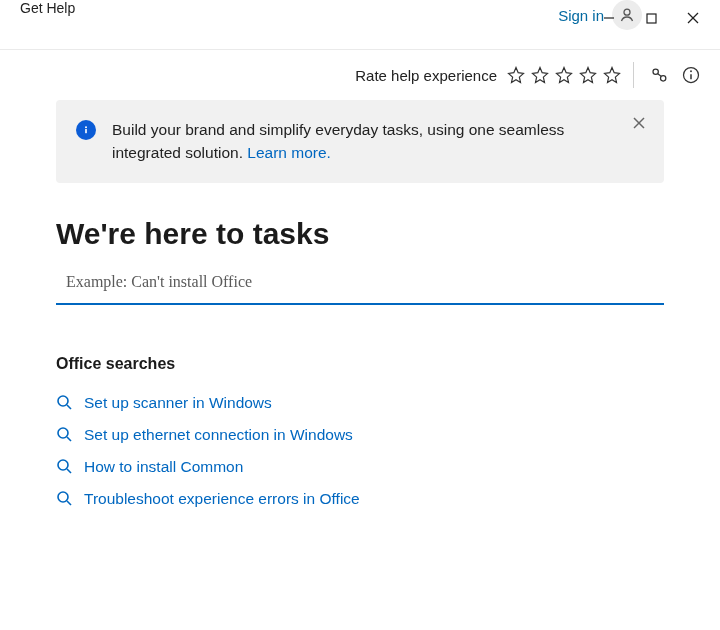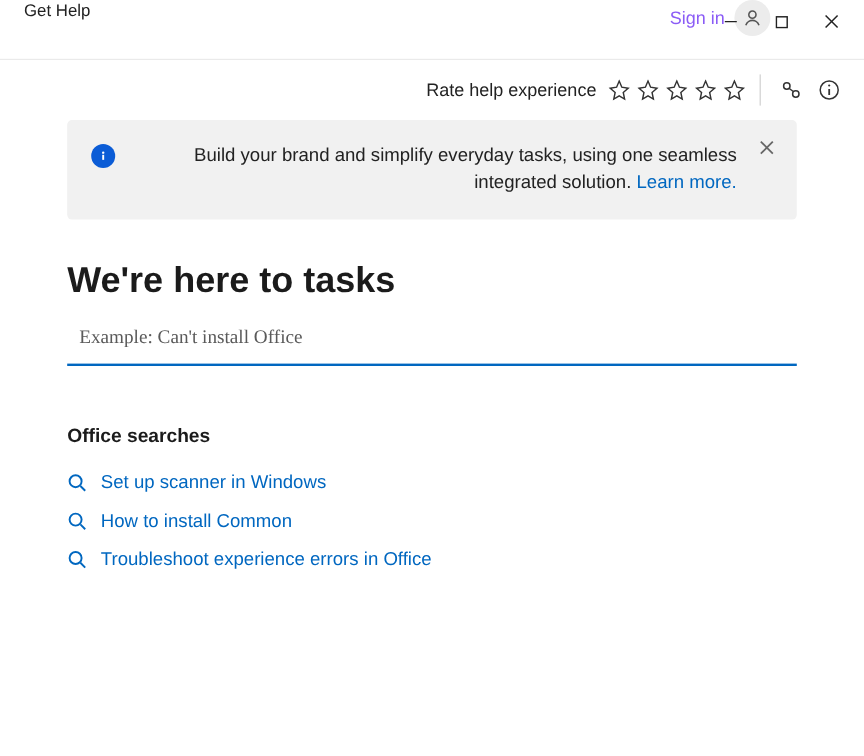--- a/index.html
+++ b/index.html
@@ -22,21 +22,21 @@
       font-size: 14px;
       color: #222;
     }
     .titlebar-spacer { flex: 1; }
     .signin-wrap {
       display: flex;
       align-items: center;
       gap: 8px;
       margin-right: 70px;
     }
-    .signin-text { font-size: 15px; color: #8b5cf6; }
+    .signin-text { font-size: 15px; color: #0369a1; }
     .avatar-circle {
       width: 30px; height: 30px;
       border-radius: 50%;
       background: #ececec;
       display: flex; align-items: center; justify-content: center;
     }
     .win-controls {
       display: flex;
       gap: 0;
       position: absolute;
@@ -62,21 +62,20 @@
     .tool-icon { width: 26px; height:26px; display:flex; align-items:center; justify-content:center; }
     .content { padding: 0 56px; }
     .banner {
       background: #f1f1f1;
       border-radius: 4px;
       padding: 18px 50px 18px 20px;
       display: flex;
       gap: 16px;
       position: relative;
       margin-bottom: 34px;
-      text-align: right;
     }
     .banner-info {
       width: 20px; height: 20px; flex: 0 0 20px;
       border-radius: 50%;
       background: #0b5cd6;
       display:flex; align-items:center; justify-content:center;
       margin-top: 2px;
     }
     .banner-text { font-size: 15.5px; line-height: 1.5; color: #222; }
     .banner-link { color: #0067c0; cursor: pointer; }
@@ -228,20 +227,29 @@
         </span>
       <span class="common-link">Set up scanner in Windows</span>
     </li>
     <li class="common-item">
       <span class="search-ico">
           <svg width="16" height="16" viewBox="0 0 16 16">
             <circle cx="7" cy="7" r="5" fill="none" stroke="#0067c0" stroke-width="1.6"></circle>
             <line x1="11" y1="11" x2="15" y2="15" stroke="#0067c0" stroke-width="1.6"></line>
           </svg>
         </span>
+      <span class="common-link">Set up ethernet connection in Windows</span>
+    </li>
+    <li class="common-item">
+      <span class="search-ico">
+          <svg width="16" height="16" viewBox="0 0 16 16">
+            <circle cx="7" cy="7" r="5" fill="none" stroke="#0067c0" stroke-width="1.6"></circle>
+            <line x1="11" y1="11" x2="15" y2="15" stroke="#0067c0" stroke-width="1.6"></line>
+          </svg>
+        </span>
       <span class="common-link">How to install Common</span>
     </li>
     <li class="common-item">
       <span class="search-ico">
           <svg width="16" height="16" viewBox="0 0 16 16">
             <circle cx="7" cy="7" r="5" fill="none" stroke="#0067c0" stroke-width="1.6"></circle>
             <line x1="11" y1="11" x2="15" y2="15" stroke="#0067c0" stroke-width="1.6"></line>
           </svg>
         </span>
       <span class="common-link">Troubleshoot experience errors in Office</span>

